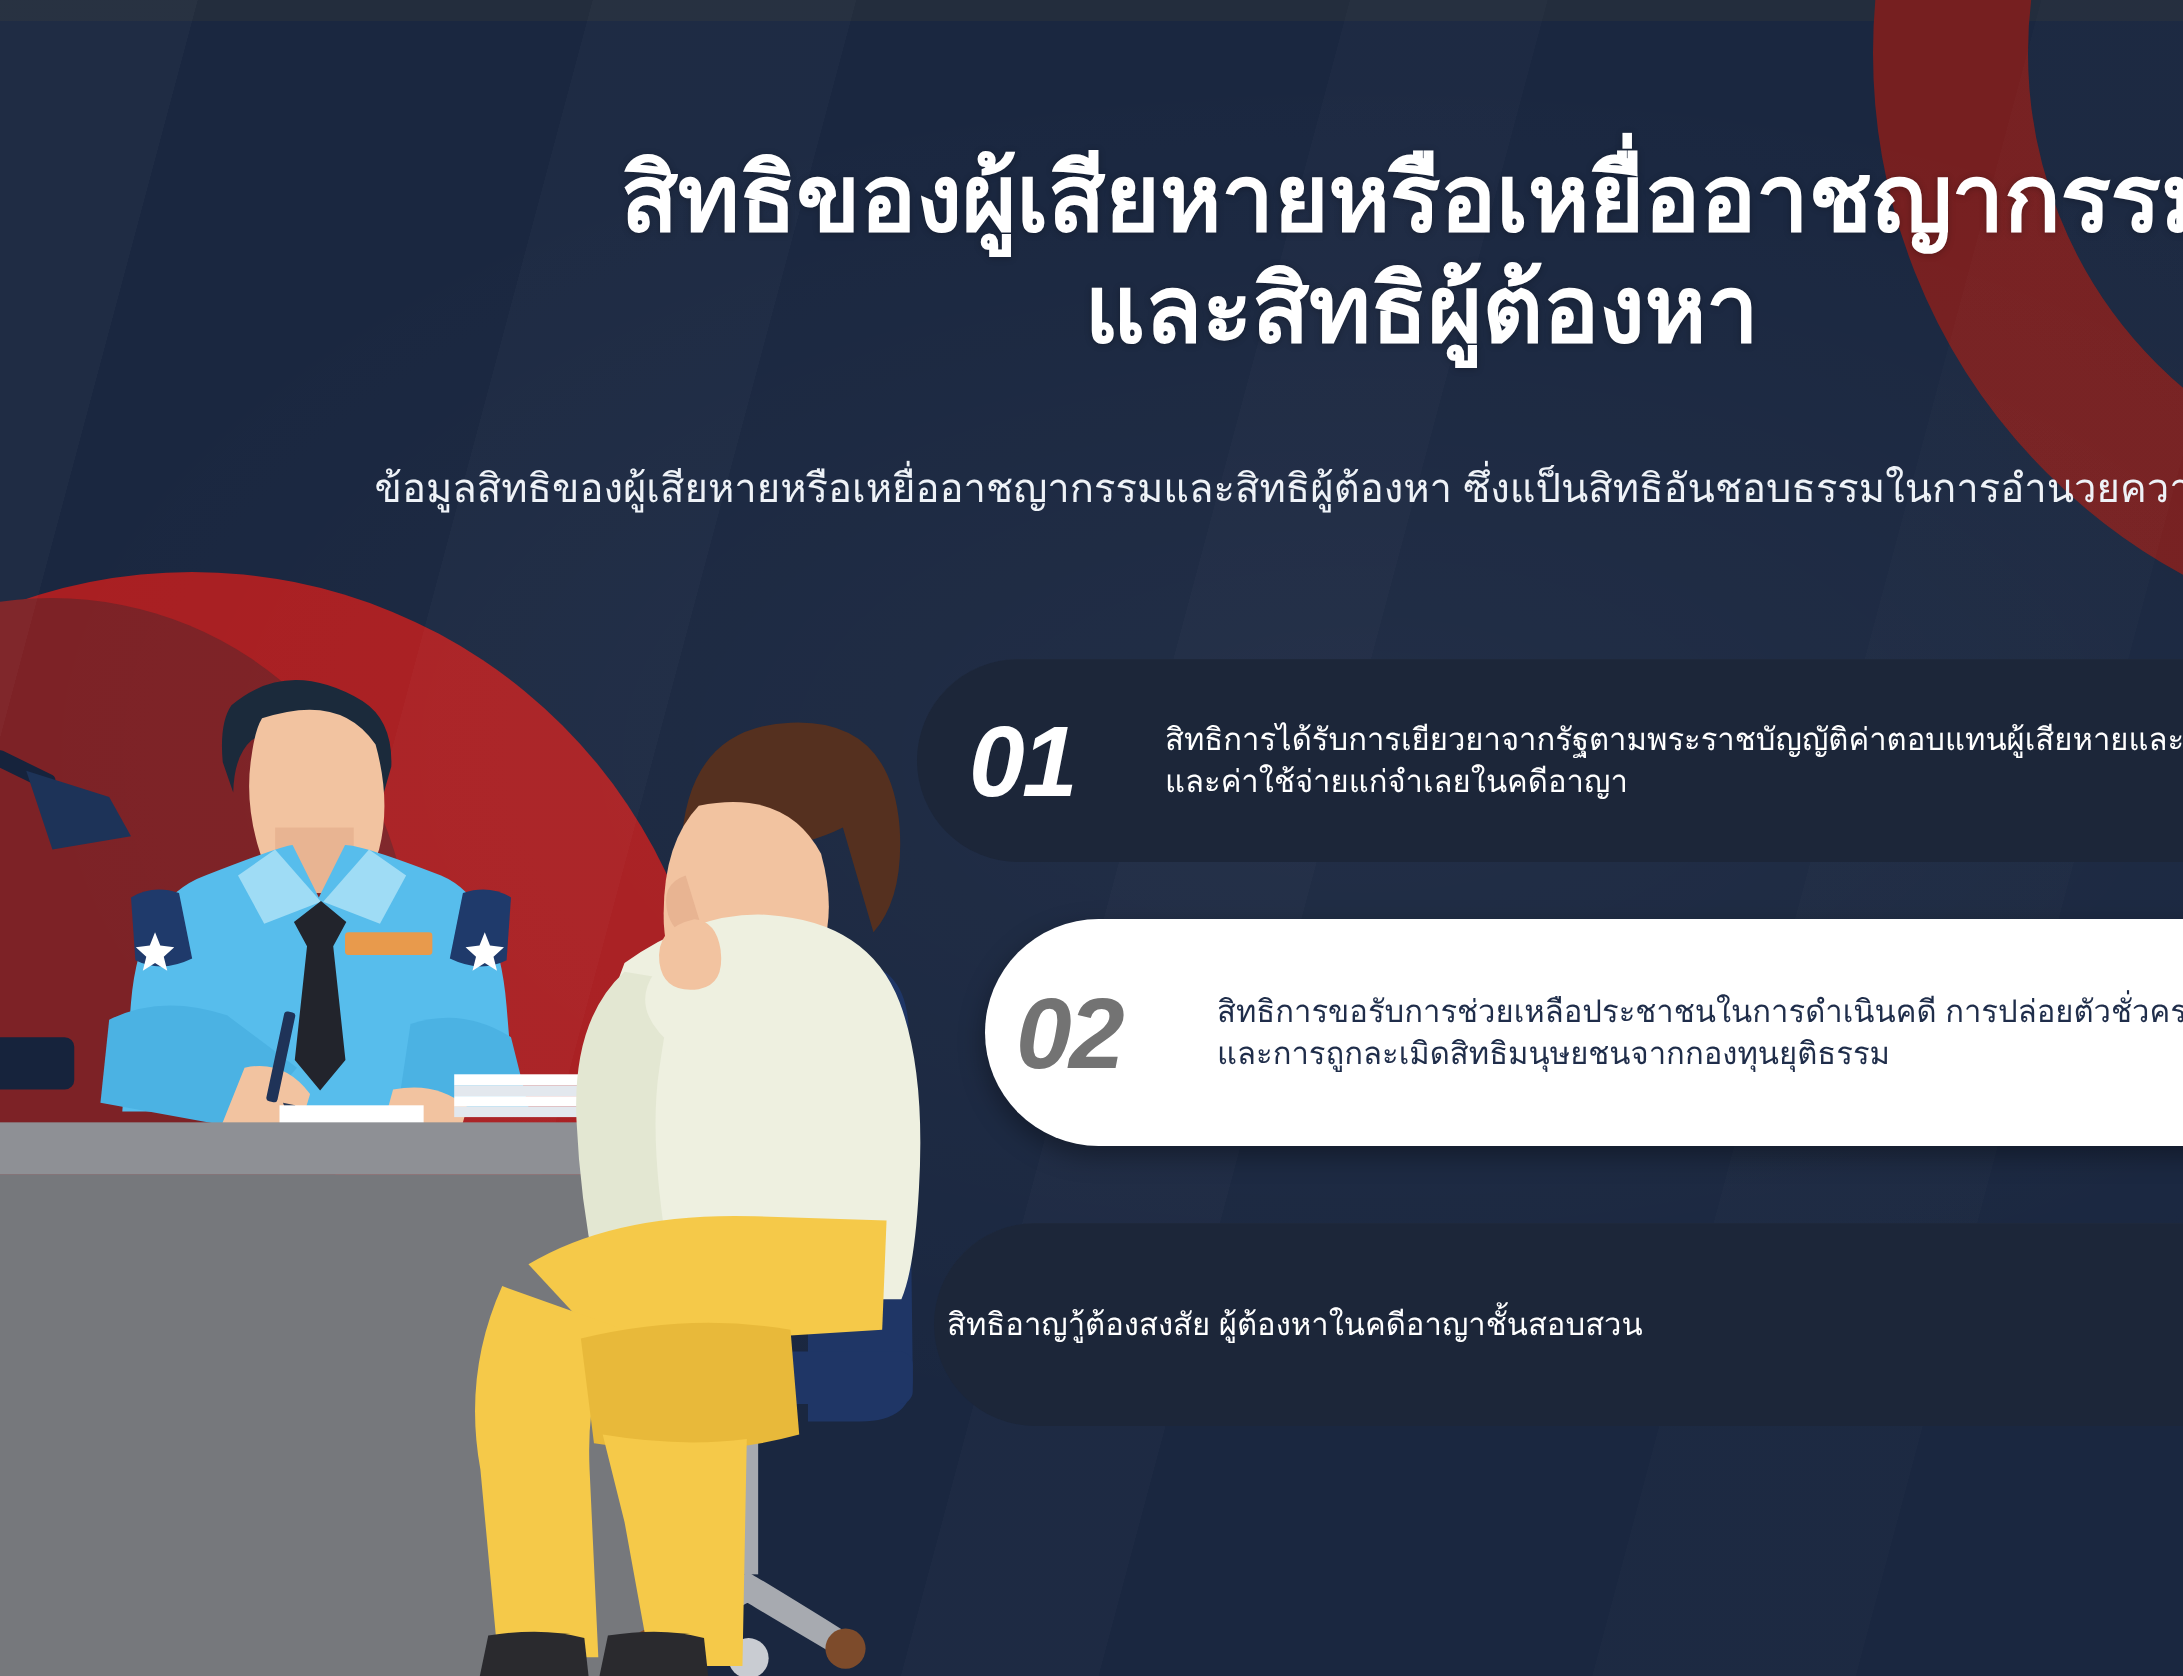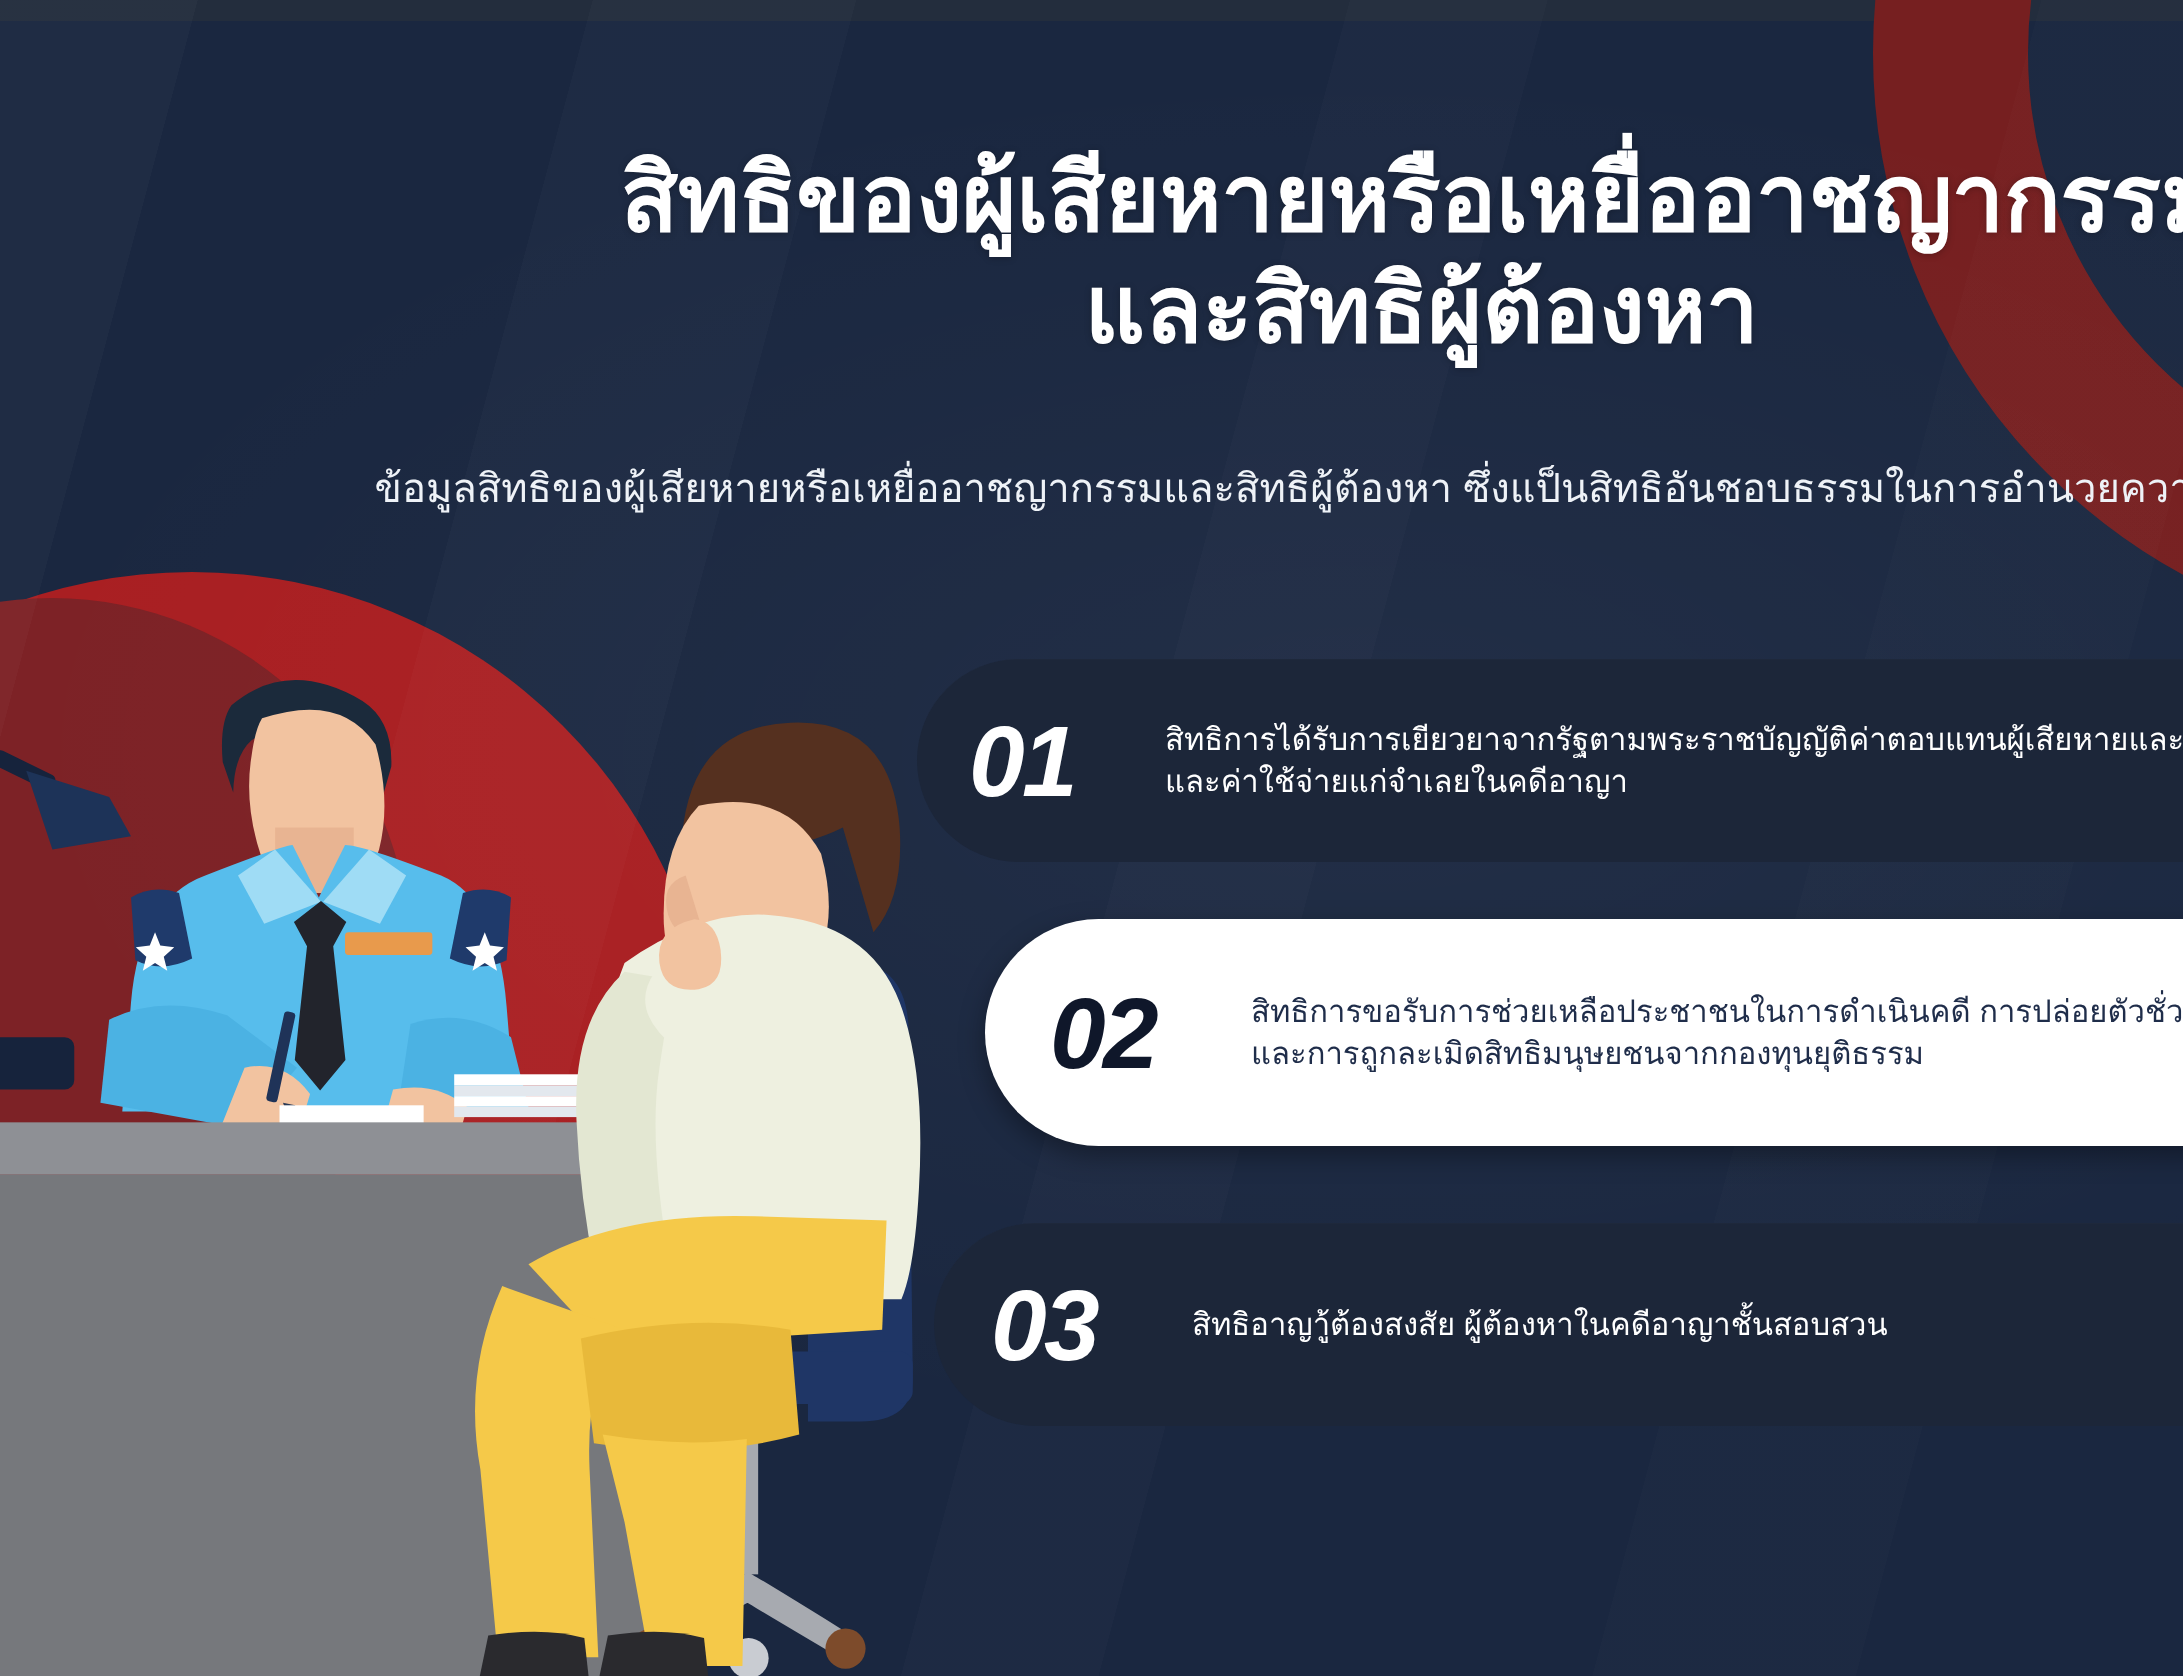--- a/index.html
+++ b/index.html
@@ -106,21 +106,21 @@
   }
   #item-1 .num{ color:#ffffff; margin-left:52px; width:183px; }
   #item-1 .desc{ color:#ffffff; margin-left:13px; max-width:1485px; }
 
   
   #item-2{
     left:985px; top:919px; width:1830px; height:227px;
     background:#ffffff;
     box-shadow:0 9.6px 26px rgba(0,0,0,.35);
   }
-  #item-2 .num{ color:#0f172a; margin-left:65px; width:188px; }
+  #item-2 .num{ color:#737373; margin-left:31px; width:188px; }
   #item-2 .desc{ color:#1f2d4a; margin-left:13px; max-width:1506px; }
 
   
   #item-3{
     left:934px; top:1223px; width:1786px; height:203px;
     background:#1c2639;
     box-shadow:inset 0 0.4px 0 rgba(255,255,255,.025);
   }
   #item-3 .num{ color:#ffffff; margin-left:57px; width:188px; }
   #item-3 .desc{ color:#ffffff; margin-left:13px; max-width:1463px; }
@@ -248,20 +248,19 @@
 และค่าใช้จ่ายแก่จำเลยในคดีอาญา</span>
     </div>
 
     <div class="item" id="item-2">
       <span class="num">02</span>
       <span class="desc">สิทธิการขอรับการช่วยเหลือประชาชนในการดำเนินคดี การปล่อยตัวชั่วคราวผู้ต้องหาหรือจำเลย
 และการถูกละเมิดสิทธิมนุษยชนจากกองทุนยุติธรรม</span>
     </div>
 
     <div class="item" id="item-3">
-      <span class="num">03</span>
       <span class="desc">สิทธิอาญาู้ต้องสงสัย ผู้ต้องหาในคดีอาญาชั้นสอบสวน</span>
     </div>
 
   </div>
 
 </div>
 
 
 </body></html>

